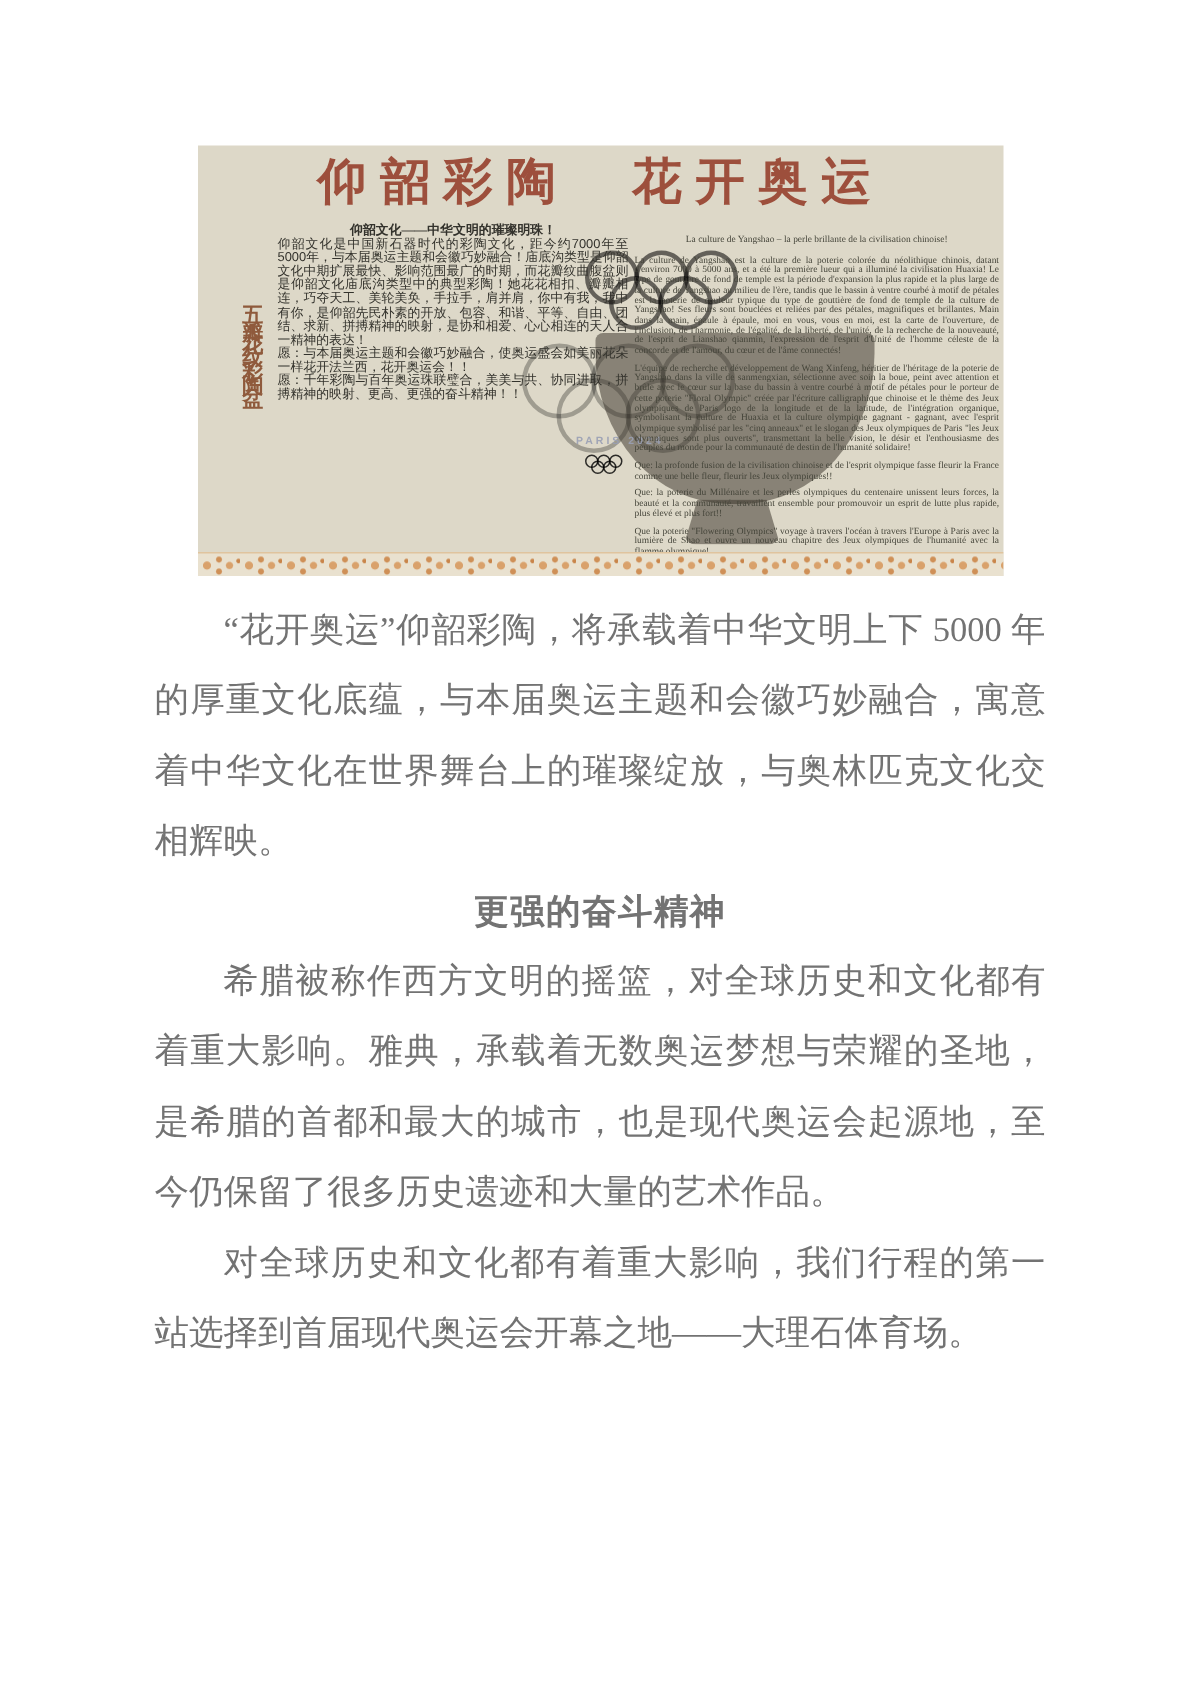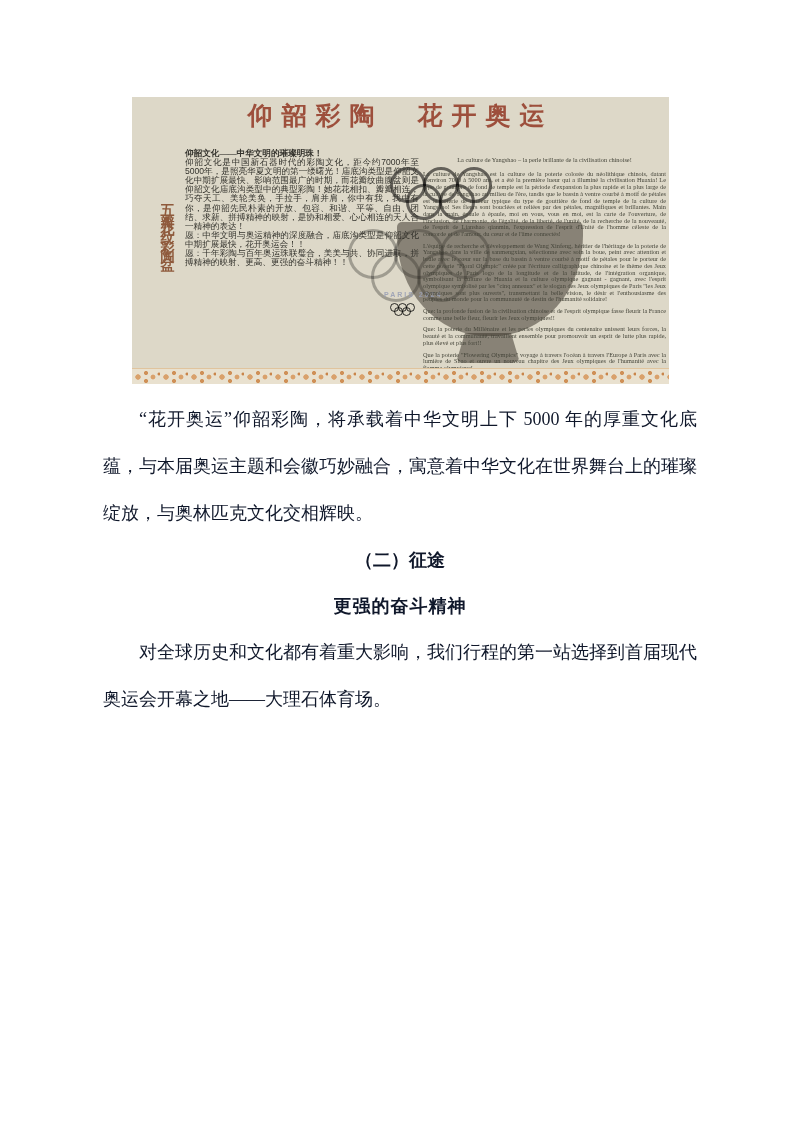--- a/index.html
+++ b/index.html
@@ -1,21 +1,21 @@
 <!DOCTYPE html>
 <html><head>
 <meta charset="utf-8">
 <style>
   html,body{margin:0;padding:0;}
   body{width:800px;height:1131px;background:#ffffff;font-family:"Liberation Serif","DejaVu Serif",serif;}
   .page{position:relative;width:800px;height:1131px;background:#ffffff;overflow:hidden;}
 
   
   .poster{position:absolute;left:132px;top:97px;width:537px;height:287px;background:#ddd8c8;overflow:hidden;}
-  .poster-title{position:absolute;left:0;top:2px;width:100%;text-align:center;font-size:25px;font-weight:bold;
+  .poster-title{position:absolute;left:0;top:2px;width:100%;text-align:center;font-size:33px;font-weight:bold;
     color:#9d4f3c;letter-spacing:9px;font-family:"DejaVu Serif",serif;white-space:nowrap;}
   .side-label{position:absolute;left:26px;top:96px;writing-mode:vertical-rl;font-size:14px;letter-spacing:9px;
     color:#8f5a3c;font-weight:bold;}
 
   .ring{position:absolute;border-radius:50%;background:transparent;}
   .rings-top .ring{width:30px;height:30px;border:3px solid;opacity:.55;}
   .rings-big .ring{width:44px;height:44px;border:3px solid;opacity:.28;}
   .c-blue{border-color:#2a6db5;} .c-black{border-color:#3a3a3a;} .c-red{border-color:#c23a33;}
   .c-yellow{border-color:#d8a433;} .c-green{border-color:#3a9a4e;}
 
@@ -24,38 +24,38 @@
   .bowl-foot{position:absolute;left:324px;top:236px;width:64px;height:30px;background:rgba(58,51,42,.52);
     clip-path:polygon(14% 0,86% 0,100% 100%,0 100%);border-radius:0 0 8px 8px;}
   .paris-mark{position:absolute;left:252px;top:194px;font-size:7px;letter-spacing:2px;color:#9aa0b5;
     font-weight:bold;font-family:"Liberation Sans",sans-serif;opacity:.9;}
   .paris-rings{position:absolute;left:258px;top:206px;}
   .paris-rings .ring{width:7px;height:7px;border:1px solid;opacity:.8;}
 
   .zh-col{position:absolute;left:53px;top:52px;width:234px;font-size:8.6px;line-height:9.1px;color:#33322c;
     text-align:justify;font-family:"Liberation Sans",sans-serif;}
   .zh-col p{margin:0;}
-  .zh-heading{font-weight:bold;font-family:Liberation Serif, serif;}
+  .zh-heading{text-align:center;font-weight:bold;font-family:Liberation Serif, serif;}
   .fr-col{position:absolute;left:291px;top:60px;width:243px;font-size:6.3px;line-height:6.7px;color:#45453a;
     text-align:justify;font-family:"Liberation Serif",serif;}
   .fr-col p{margin:0 0 5px 0;}
   .fr-heading{text-align:center;margin-bottom:7px !important;}
 
   .poster-band{position:absolute;left:0;bottom:0;width:100%;height:15px;background-color:#e9e1cf;
     border-top:1px solid #e0c49e;
     background-image:
       radial-gradient(circle 3px at 6px 8px,#d9a16b 2.4px,rgba(0,0,0,0) 3px),
       radial-gradient(circle 2px at 14px 4px,#cf9057 1.6px,rgba(0,0,0,0) 2.4px),
       radial-gradient(circle 2px at 14px 12px,#cf9057 1.6px,rgba(0,0,0,0) 2.4px),
       radial-gradient(circle 2.6px at 21px 8px,#d9a16b 2px,rgba(0,0,0,0) 2.8px),
       radial-gradient(circle 1.6px at 27px 5px,#c9854a 1.2px,rgba(0,0,0,0) 1.8px);
     background-size:28px 15px;background-repeat:repeat-x;}
 
   
-  .doc{position:absolute;left:103px;top:396px;width:594px;font-size:18px;line-height:47px;color:#0f172a;
+  .doc{position:absolute;left:103px;top:396px;width:594px;font-size:23px;line-height:47px;color:#737373;
     text-align:justify;}
   .doc p{margin:0;text-indent:2em;}
   .doc .h-center{text-align:center;text-indent:0;font-weight:bold;line-height:46px;}
   .doc .h-sans{font-family:"Liberation Sans",sans-serif;letter-spacing:1px;}
 </style>
 </head>
 <body>
 
 <div class="page">
 
@@ -88,37 +88,37 @@
       <div class="ring c-yellow" style="left:4px;top:4px;"></div>
       <div class="ring c-green" style="left:12px;top:4px;"></div>
     </div>
 
     <div class="poster-title">仰韶彩陶　花开奥运</div>
 
     <div class="side-label">五瓣花纹彩陶盆</div>
 
     <div class="zh-col">
       <p class="zh-heading">仰韶文化——中华文明的璀璨明珠！</p>
-      <p>仰韶文化是中国新石器时代的彩陶文化，距今约7000年至5000年，是照亮华夏文明的第一缕曙光！庙底沟类型是仰韶文化中期扩展最快、影响范围最广的时期，而花瓣纹曲腹盆则是仰韶文化庙底沟类型中的典型彩陶！她花花相扣、瓣瓣相连，巧夺天工、美轮美奂，手拉手，肩并肩，你中有我，我中有你，是仰韶先民朴素的开放、包容、和谐、平等、自由、团结、求新、拼搏精神的映射，是协和相爱、心心相连的天人合一精神的表达！</p>
-      <p>愿：中华文明与奥运精神的深度融合，庙底沟类型是仰韶文化中期扩展最快，花开奥运会！！</p>
+      <p>仰韶文化是中国新石器时代的彩陶文化，距今约7000年至5000年，与本届奥运主题和会徽巧妙融合！庙底沟类型是仰韶文化中期扩展最快、影响范围最广的时期，而花瓣纹曲腹盆则是仰韶文化庙底沟类型中的典型彩陶！她花花相扣、瓣瓣相连，巧夺天工、美轮美奂，手拉手，肩并肩，你中有我，我中有你，是仰韶先民朴素的开放、包容、和谐、平等、自由、团结、求新、拼搏精神的映射，是协和相爱、心心相连的天人合一精神的表达！</p>
+      <p>愿：与本届奥运主题和会徽巧妙融合，使奥运盛会如美丽花朵一样花开法兰西，花开奥运会！！</p>
       <p>愿：千年彩陶与百年奥运珠联璧合，美美与共、协同进取，拼搏精神的映射、更高、更强的奋斗精神！！</p>
     </div>
 
     <div class="fr-col">
       <p class="fr-heading">La culture de Yangshao – la perle brillante de la civilisation chinoise!</p>
       <p>La culture de Yangshao est la culture de la poterie colorée du néolithique chinois, datant d'environ 7000 à 5000 ans, et a été la première lueur qui a illuminé la civilisation Huaxia! Le type de gouttière de fond de temple est la période d'expansion la plus rapide et la plus large de la culture de Yangshao au milieu de l'ère, tandis que le bassin à ventre courbé à motif de pétales est la poterie de couleur typique du type de gouttière de fond de temple de la culture de Yangshao! Ses fleurs sont bouclées et reliées par des pétales, magnifiques et brillantes. Main dans la main, épaule à épaule, moi en vous, vous en moi, est la carte de l'ouverture, de l'inclusion, de l'harmonie, de l'égalité, de la liberté, de l'unité, de la recherche de la nouveauté, de l'esprit de Lianshao qianmin, l'expression de l'esprit d'Unité de l'homme céleste de la concorde et de l'amour, du cœur et de l'âme connectés!</p>
       <p>L'équipe de recherche et développement de Wang Xinfeng, héritier de l'héritage de la poterie de Yangshao dans la ville de sanmengxian, sélectionne avec soin la boue, peint avec attention et brûle avec le cœur sur la base du bassin à ventre courbé à motif de pétales pour le porteur de cette poterie "Floral Olympic" créée par l'écriture calligraphique chinoise et le thème des Jeux olympiques de Paris logo de la longitude et de la latitude, de l'intégration organique, symbolisant la culture de Huaxia et la culture olympique gagnant - gagnant, avec l'esprit olympique symbolisé par les "cinq anneaux" et le slogan des Jeux olympiques de Paris "les Jeux olympiques sont plus ouverts", transmettant la belle vision, le désir et l'enthousiasme des peuples du monde pour la communauté de destin de l'humanité solidaire!</p>
       <p>Que: la profonde fusion de la civilisation chinoise et de l'esprit olympique fasse fleurir la France comme une belle fleur, fleurir les Jeux olympiques!!</p>
       <p>Que: la poterie du Millénaire et les perles olympiques du centenaire unissent leurs forces, la beauté et la communauté, travaillent ensemble pour promouvoir un esprit de lutte plus rapide, plus élevé et plus fort!!</p>
       <p>Que la poterie "Flowering Olympics" voyage à travers l'océan à travers l'Europe à Paris avec la lumière de Shao et ouvre un nouveau chapitre des Jeux olympiques de l'humanité avec la flamme olympique!</p>
     </div>
 
     <div class="poster-band"></div>
   </div>
 
   <div class="doc">
     <p>“花开奥运”仰韶彩陶，将承载着中华文明上下 5000 年的厚重文化底蕴，与本届奥运主题和会徽巧妙融合，寓意着中华文化在世界舞台上的璀璨绽放，与奥林匹克文化交相辉映。</p>
-    <p class="h-center">（二）征途</p>
     <p class="h-center h-sans">更强的奋斗精神</p>
+    <p>希腊被称作西方文明的摇篮，对全球历史和文化都有着重大影响。雅典，承载着无数奥运梦想与荣耀的圣地，是希腊的首都和最大的城市，也是现代奥运会起源地，至今仍保留了很多历史遗迹和大量的艺术作品。</p>
     <p>对全球历史和文化都有着重大影响，我们行程的第一站选择到首届现代奥运会开幕之地——大理石体育场。</p>
   </div>
 
 </div>
 
 </body></html>

